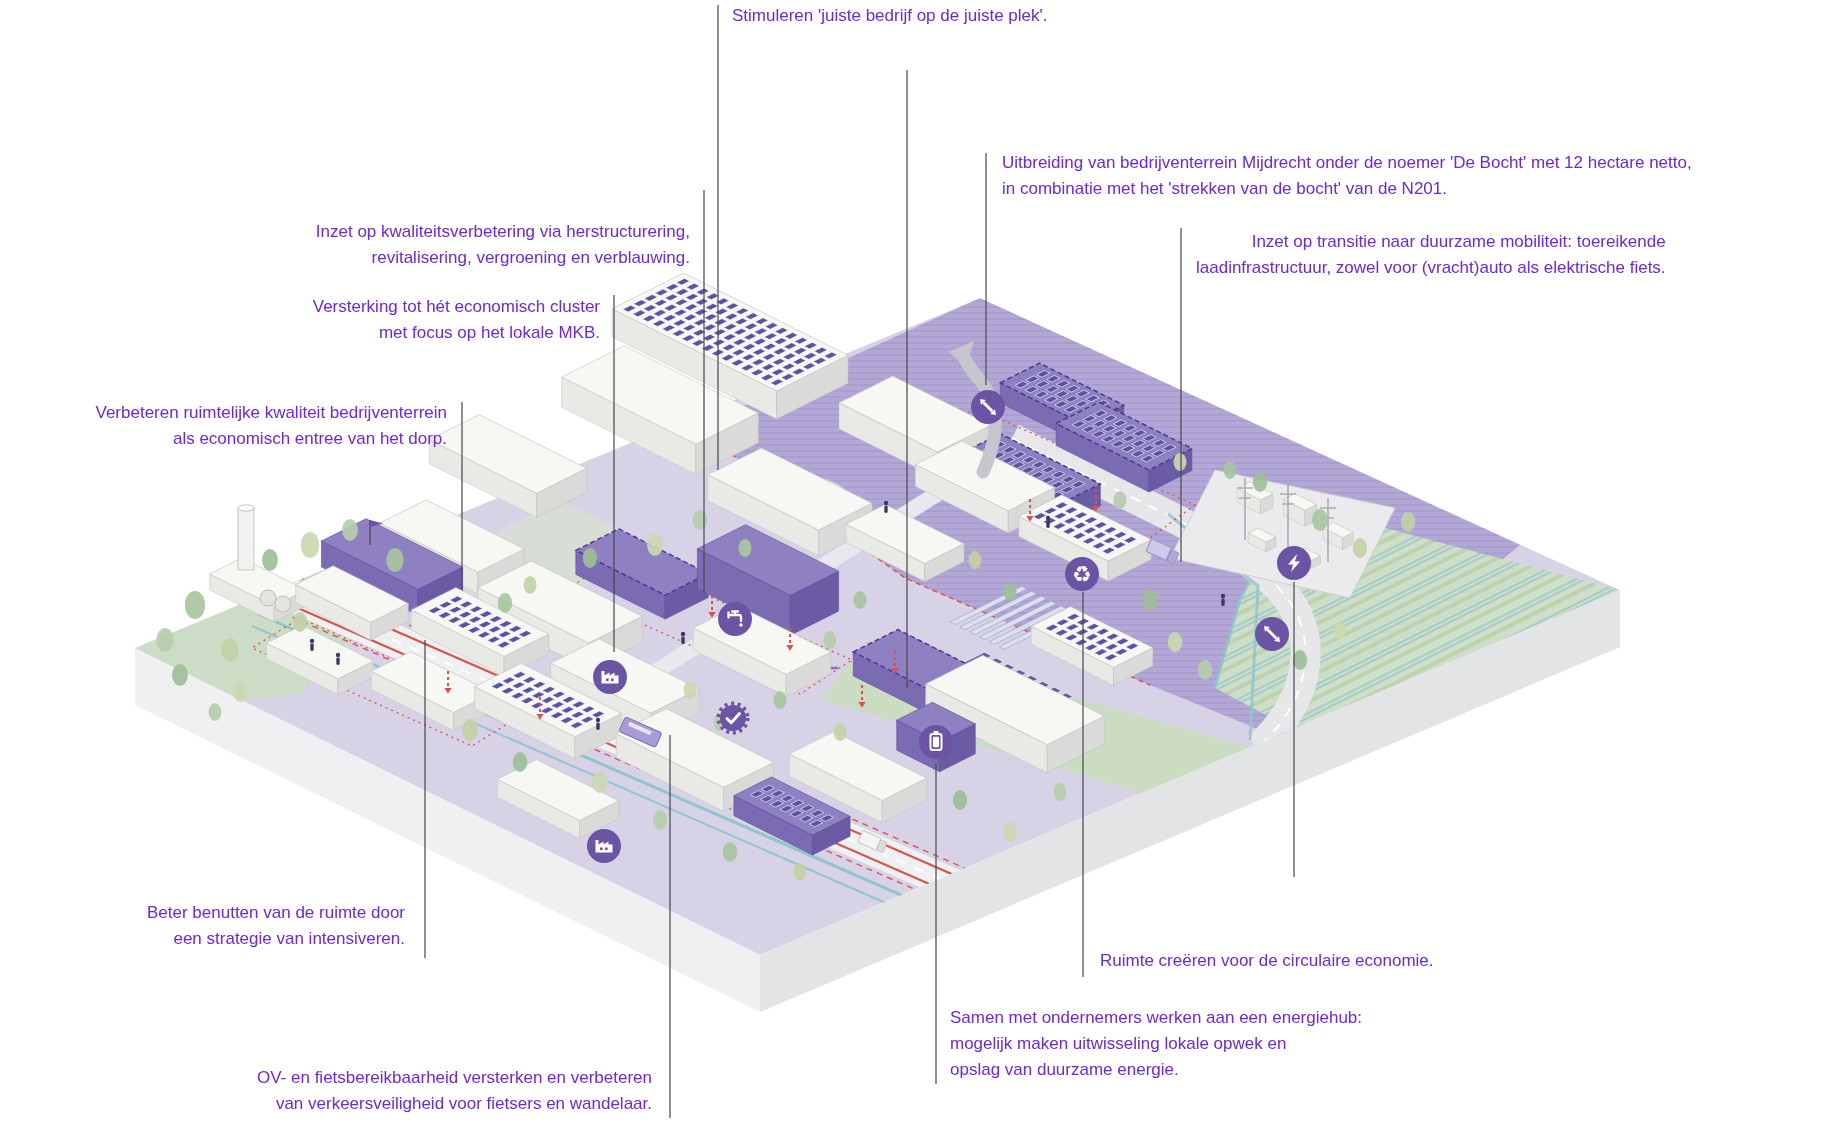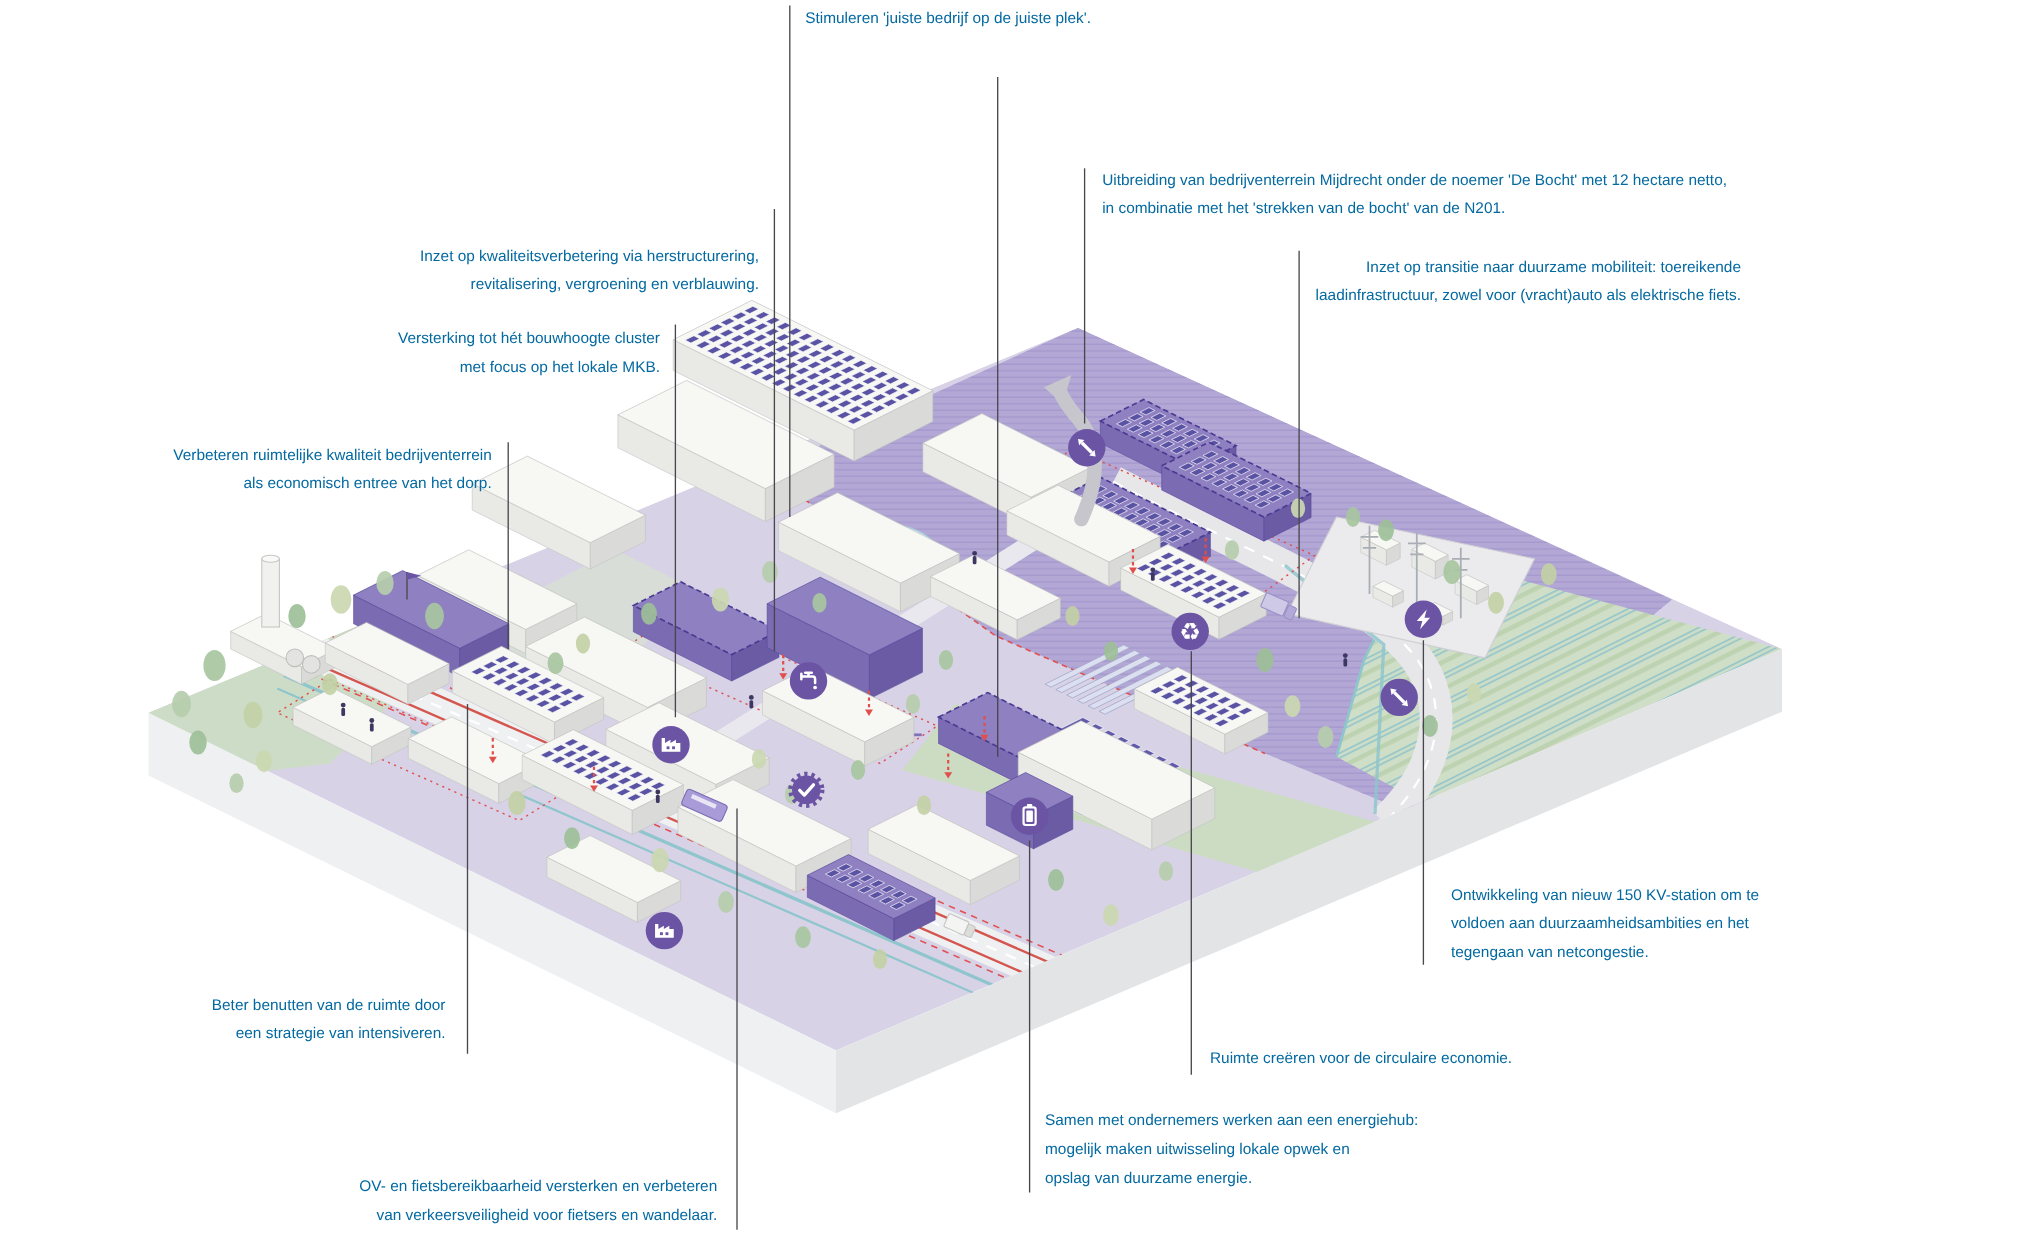--- a/index.html
+++ b/index.html
@@ -1,19 +1,19 @@
 <!DOCTYPE html>
 <html><head>
 <meta charset="utf-8">
 <style>
   html,body{margin:0;padding:0;background:#ffffff;}
   #stage{position:relative;width:1842px;height:1129px;background:#ffffff;overflow:hidden;
          font-family:"Liberation Sans",sans-serif;}
   #scene{position:absolute;left:0;top:0;}
-  .ann{position:absolute;font-size:14px;line-height:26px;color:#0369a1;white-space:pre-line;}
+  .ann{position:absolute;font-size:17px;line-height:26px;color:#6d28d9;white-space:pre-line;}
   .ar{text-align:right;}
 </style>
 </head>
 <body>
 
 <div id="stage">
 
 <svg id="scene" width="1842" height="1129" viewBox="0 0 1842 1129">
   <defs>
     <clipPath id="landclip">
@@ -900,29 +900,26 @@
       </g>
 </svg>
 
 <div class="ann" style="left:732px;top:3px;">Stimuleren 'juiste bedrijf op de juiste plek'.</div>
 <div class="ann" style="left:1002px;top:150px;">Uitbreiding van bedrijventerrein Mijdrecht onder de noemer 'De Bocht' met 12 hectare netto,
 in combinatie met het 'strekken van de bocht' van de N201.</div>
 <div class="ann" style="left:1196px;top:229px;text-align:right;">Inzet op transitie naar duurzame mobiliteit: toereikende
 laadinfrastructuur, zowel voor (vracht)auto als elektrische fiets.</div>
 <div class="ann ar" style="left:150px;top:188px;width:540px;margin-top:31px;">Inzet op kwaliteitsverbetering via herstructurering,
 revitalisering, vergroening en verblauwing.</div>
-<div class="ann ar" style="left:200px;top:294px;width:400px;">Versterking tot hét bouwhoogte cluster
+<div class="ann ar" style="left:200px;top:294px;width:400px;">Versterking tot hét economisch cluster
 met focus op het lokale MKB.</div>
 <div class="ann ar" style="left:20px;top:400px;width:427px;">Verbeteren ruimtelijke kwaliteit bedrijventerrein
 als economisch entree van het dorp.</div>
 <div class="ann ar" style="left:85px;top:900px;width:320px;">Beter benutten van de ruimte door
 een strategie van intensiveren.</div>
 <div class="ann ar" style="left:140px;top:1065px;width:512px;">OV- en fietsbereikbaarheid versterken en verbeteren
 van verkeersveiligheid voor fietsers en wandelaar.</div>
-<div class="ann" style="left:1319px;top:800px;">Ontwikkeling van nieuw 150 KV-station om te
-voldoen aan duurzaamheidsambities en het
-tegengaan van netcongestie.</div>
 <div class="ann" style="left:950px;top:1005px;">Samen met ondernemers werken aan een energiehub:
 mogelijk maken uitwisseling lokale opwek en
 opslag van duurzame energie.</div>
 <div class="ann" style="left:1100px;top:948px;">Ruimte creëren voor de circulaire economie.</div>
 
 </div>
 
 </body></html>

